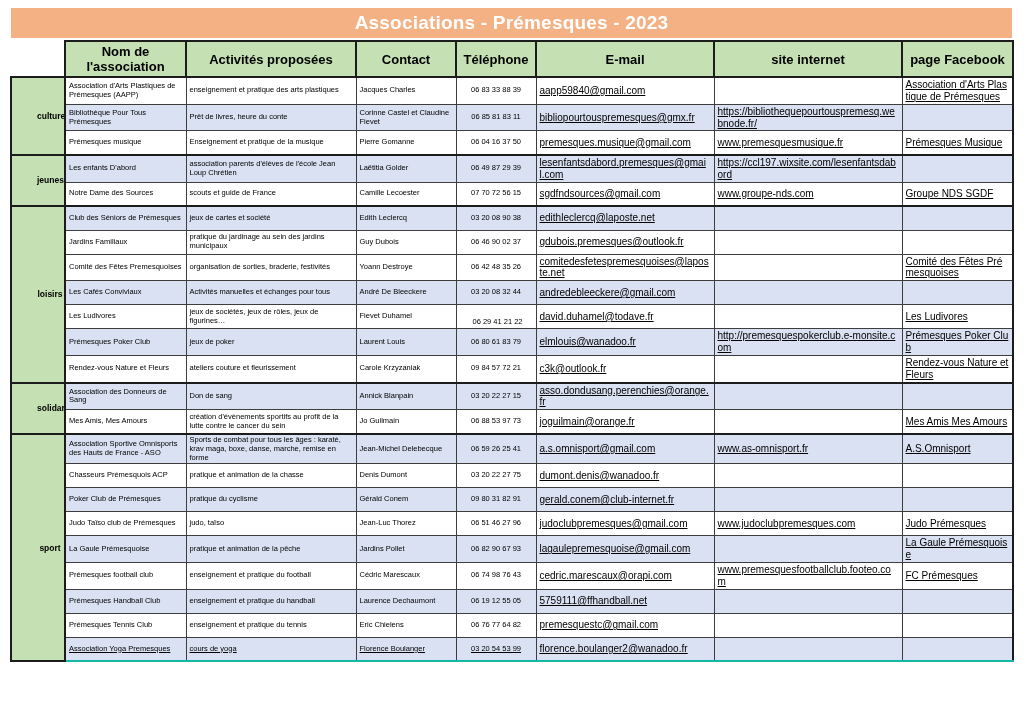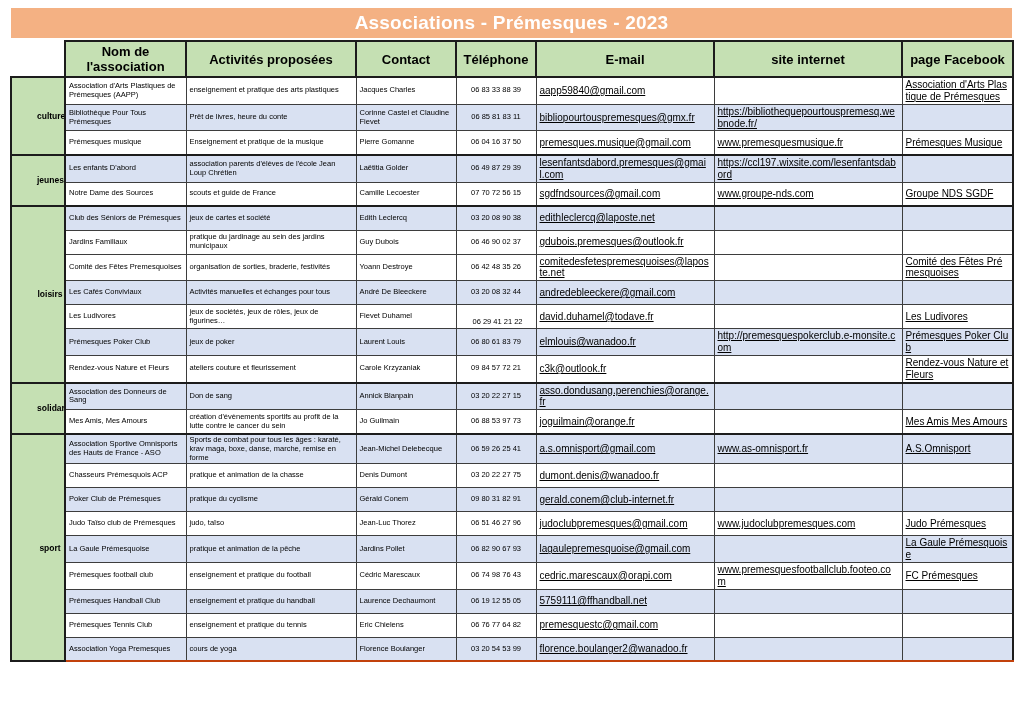--- a/index.html
+++ b/index.html
@@ -30,21 +30,21 @@
     font-size:8.5px;font-weight:bold;text-align:center;vertical-align:middle;padding-left:25px;
   }
   td.cell{
     border:1px solid #3d3d3d;
     font-size:7.5px;line-height:1.18;
     padding:1px 3px;height:24px;vertical-align:middle;
     background:#fff;
   }
   tr.band td.cell{background:var(--blue,#D9E1F2);}
   tr.sec-start td{border-top:2px solid #1c1c1c;}
-  tr:last-child td{border-bottom:2px solid #c2410c;}
+  tr:last-child td{border-bottom:2px solid #14b8a6;text-decoration:underline;}
   td.cell:last-child{border-right:2px solid #1c1c1c;}
   td.c-phone{text-align:center;margin-left:12px;}
   td.ph-off{vertical-align:bottom;padding-right:0;}
   .lnk{
     color:#000;text-decoration:underline;cursor:pointer;
     word-break:break-all;font-size:10px;
   }
 </style>
 </head>
 <body>

